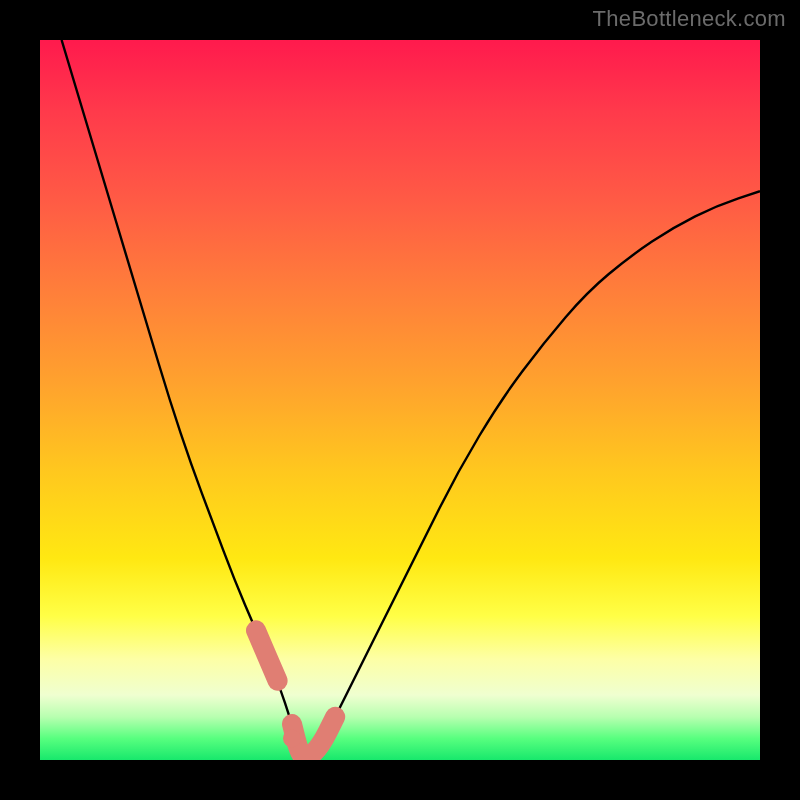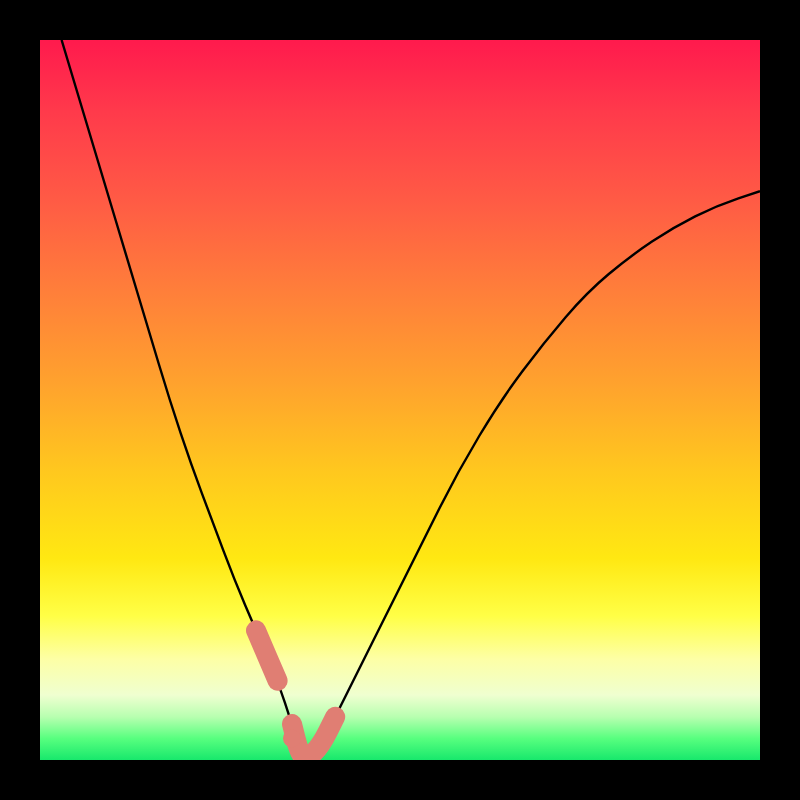--- a/index.html
+++ b/index.html
@@ -55,20 +55,21 @@
     color: #6b6b6b;
     font-size: 22px;
     font-weight: 500;
     letter-spacing: 0.3px;
   }
 </style>
 </head>
 <body>
 
 <div class="frame">
+  <div class="watermark">TheBottleneck.com</div>
   <div class="plot">
     <svg class="curve" viewBox="0 0 720 720" preserveAspectRatio="none">
       <g id="chart-layer">
           <path d="M 21.599999999999998 0 Q 21.599999999999998 0 32.4 36 Q 43.199999999999996 72 54 108 Q 64.8 144 75.6 180.00000000000003 Q 86.39999999999999 216.00000000000006 97.19999999999999 252.00000000000003 Q 108 288 118.8 324 Q 129.6 360 140.39999999999998 392.4 Q 151.2 424.8 162 453.6 Q 172.79999999999998 482.4 183.6 511.2 Q 194.4 540 205.2 565.2 Q 216 590.4 226.8 615.5999999999999 Q 237.60000000000002 640.8 244.8 662.4 Q 251.99999999999997 684 255.59999999999997 698.4 Q 259.2 712.8 262.79999999999995 716.4 Q 266.4 720 273.6 712.8 Q 280.8 705.6 288 691.2 Q 295.2 676.8 306 655.2 Q 316.8 633.6 331.2 604.8 Q 345.59999999999997 576 363.6 540 Q 381.6 504 399.6 468 Q 417.59999999999997 432 439.2 396 Q 460.8 360 482.4 331.20000000000005 Q 503.99999999999994 302.40000000000003 525.6 277.20000000000005 Q 547.2 252 568.8 234.00000000000003 Q 590.4 216.00000000000006 612 201.60000000000005 Q 633.6 187.20000000000005 655.2 176.40000000000003 Q 676.8 165.60000000000002 698.4 158.39999999999998 T 720 151.19999999999993" fill="none" stroke="#000000" stroke-width="2.4"></path>
           <path d="M 216 590.4 Q 216 590.4 226.8 615.5999999999999 T 237.60000000000002 640.8" fill="none" stroke="#e07e73" stroke-width="20" stroke-linecap="round" stroke-linejoin="round"></path>
           <path d="M 251.99999999999997 684 Q 251.99999999999997 684 255.59999999999997 698.4 Q 259.2 712.8 262.79999999999995 716.4 Q 266.4 720 273.6 712.8 Q 280.8 705.6 288 691.2 T 295.2 676.8" fill="none" stroke="#e07e73" stroke-width="20" stroke-linecap="round" stroke-linejoin="round"></path>
           <circle cx="251.99999999999997" cy="698.4" r="9" fill="#e07e73"></circle>
         </g>
     </svg>
   </div>

